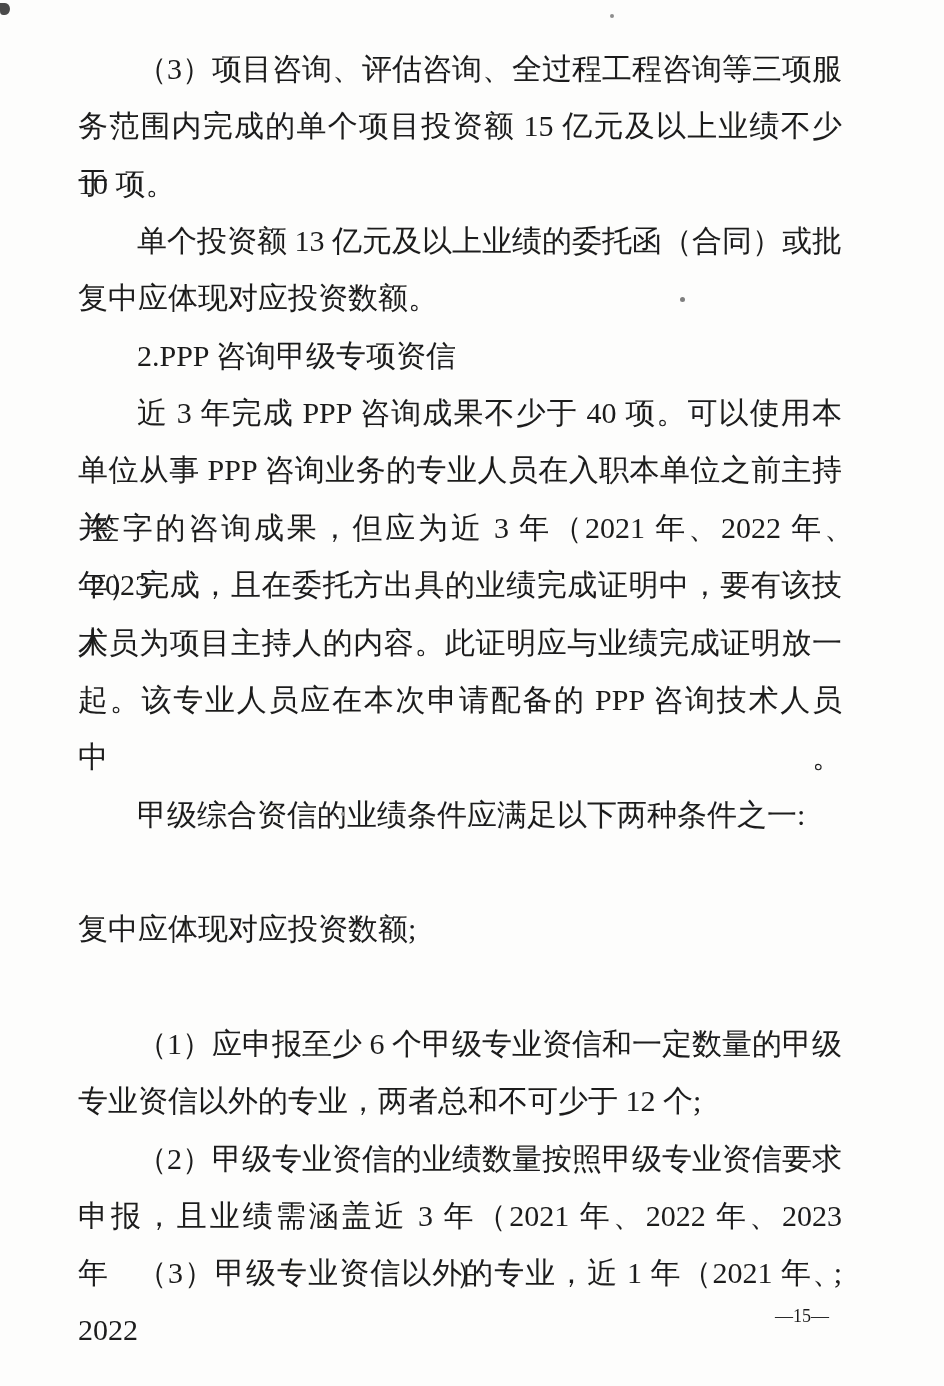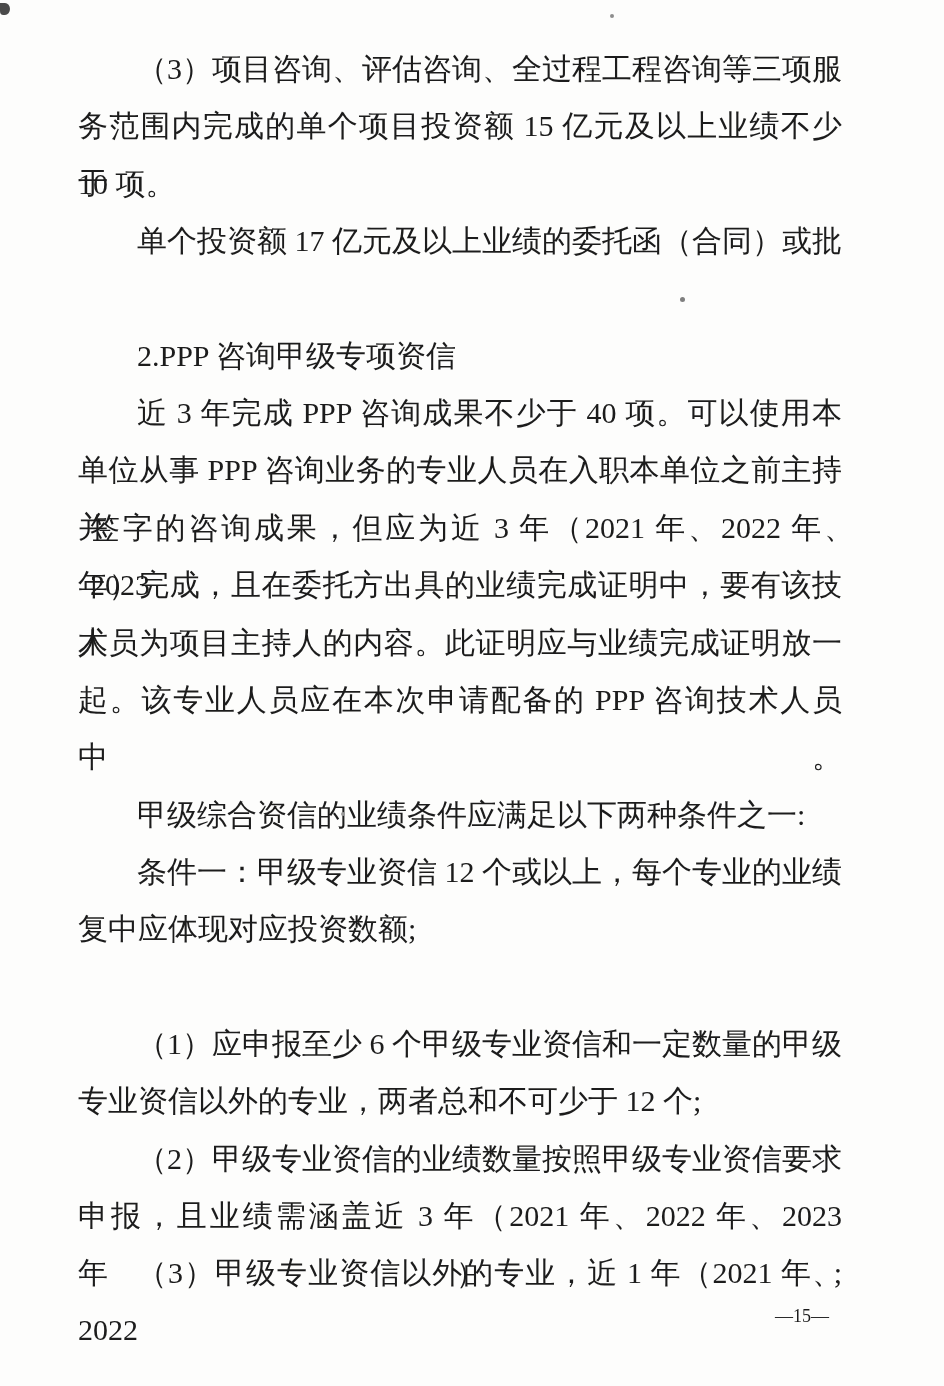--- a/index.html
+++ b/index.html
@@ -74,30 +74,30 @@
   .speck.d3 { left: 341px; top: 812px; width: 4px; height: 4px; background: #9a9a9a; }
 </style>
 </head>
 <body>
 
 <div class="page">
   <div class="text-block" id="lines">
       <div class="line j ind" style="top: 40px;">（3）项目咨询、评估咨询、全过程工程咨询等三项服</div>
       <div class="line j" style="top: 97.35px;">务范围内完成的单个项目投资额 15 亿元及以上业绩不少于</div>
       <div class="line" style="top: 154.7px;">10 项。</div>
-      <div class="line j ind" style="top: 212.05px;">单个投资额 17 亿元及以上业绩的委托函（合同）或批</div>
+      <div class="line j ind" style="top: 212.05px;">单个投资额 13 亿元及以上业绩的委托函（合同）或批</div>
+      <div class="line" style="top: 269.4px;">复中应体现对应投资数额。</div>
       <div class="line ind" style="top: 326.75px;">2.PPP 咨询甲级专项资信</div>
       <div class="line j ind" style="top: 384.1px;">近 3 年完成 PPP 咨询成果不少于 40 项。可以使用本</div>
       <div class="line j" style="top: 441.45px;">单位从事 PPP 咨询业务的专业人员在入职本单位之前主持并</div>
       <div class="line j" style="top: 498.8px; margin-left: 12px;">签字的咨询成果，但应为近 3 年（2021 年、2022 年、2023</div>
       <div class="line j" style="top: 613.5px;">人员为项目主持人的内容。此证明应与业绩完成证明放一</div>
       <div class="line j" style="top: 556.15px;">年）完成，且在委托方出具的业绩完成证明中，要有该技术</div>
       <div class="line j" style="top: 670.85px;">起。该专业人员应在本次申请配备的 PPP 咨询技术人员中。</div>
       <div class="line ind" style="top: 785.55px;">甲级综合资信的业绩条件应满足以下两种条件之一:</div>
-      <div class="line j ind" style="top: 842.9px;">条件一：甲级专业资信 12 个或以上，每个专业的业绩</div>
       <div class="line" style="top: 900.25px;">复中应体现对应投资数额;</div>
       <div class="line j ind" style="top: 1014.95px;">（1）应申报至少 6 个甲级专业资信和一定数量的甲级</div>
       <div class="line" style="top: 1072.3px;">专业资信以外的专业，两者总和不可少于 12 个;</div>
       <div class="line j ind" style="top: 1129.65px;">（2）甲级专业资信的业绩数量按照甲级专业资信要求</div>
       <div class="line j" style="top: 1187px;">申报，且业绩需涵盖近 3 年（2021 年、2022 年、2023 年）;</div>
       <div class="line j ind" style="top: 1244.35px;">（3）甲级专业资信以外的专业，近 1 年（2021 年、2022</div>
     </div>
   <div class="pagenum">—15—</div>
   <div class="speck corner"></div>
   <div class="speck d1"></div>

